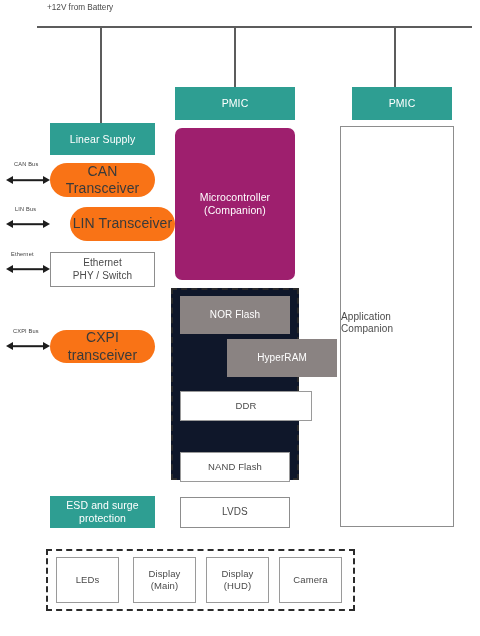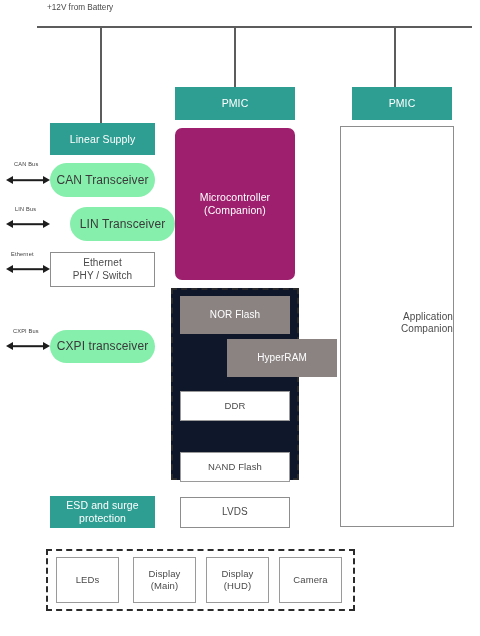--- a/index.html
+++ b/index.html
@@ -32,23 +32,23 @@
     letter-spacing: .1px;
   }
   .blk span { display: block; }
 
   .teal {
     background: #2e9e92;
     color: #ffffff;
     font-size: 10.5px;
   }
   .yellow {
-    background: #86efac;
+    background: #f97316;
     color: #3a3a3a;
-    font-size: 12px;
+    font-size: 14px;
     border-radius: 17px;
   }
   .magenta {
     background: #9e1f6e;
     color: #ffffff;
     font-size: 10.5px;
     border-radius: 7px;
   }
   .gray {
     background: #8a8382;
@@ -215,36 +215,36 @@
   <div class="group-dashed mem-group" style="left:171px; top:288px; width:128px; height:192px;">
     <div class="group-caption" style="bottom:3px;">Memory</div>
   </div>
 
   <div class="blk gray" style="left:180px; top:296px; width:110px; height:38px;">
     <span>NOR Flash</span>
   </div>
   <div class="blk gray" style="left:180px; top:339px; width:110px; height:38px;margin-left:47px;">
     <span>HyperRAM</span>
   </div>
-  <div class="blk white-thin" style="left:180px; top:391px; width:110px; height:30px;">
+  <div class="blk white-thin" style="left:180px; top:391px; width:132px; height:30px;">
     <span>DDR</span>
   </div>
   <div class="blk white-thin" style="left:180px; top:428px; width:110px; height:30px;margin-top:24px;">
     <span>NAND Flash</span>
   </div>
 
   <div class="blk white" style="left:180px; top:497px; width:110px; height:31px;">
     <span>LVDS</span>
   </div>
 
   <div class="blk teal" style="left:352px; top:87px; width:100px; height:33px;">
     <span>PMIC</span>
   </div>
 
-  <div class="blk white" style="left:340px; top:126px; width:114px; height:401px; flex-direction:column; align-items:flex-end; justify-content:flex-start; padding-top:184px;">
+  <div class="blk white" style="left:340px; top:126px; width:114px; height:401px; flex-direction:column; align-items:flex-start; justify-content:flex-start; padding-top:184px;">
     <span>Application</span>
     <span>Companion</span>
   </div>
 
   <div class="group-dashed periph-group" style="left:46px; top:549px; width:309px; height:62px;"></div>
 
   <div class="blk white-thin" style="left:56px; top:557px; width:63px; height:46px; flex-direction:column;">
     <span>LEDs</span>
   </div>
   <div class="blk white-thin" style="left:133px; top:557px; width:63px; height:46px; flex-direction:column;">

